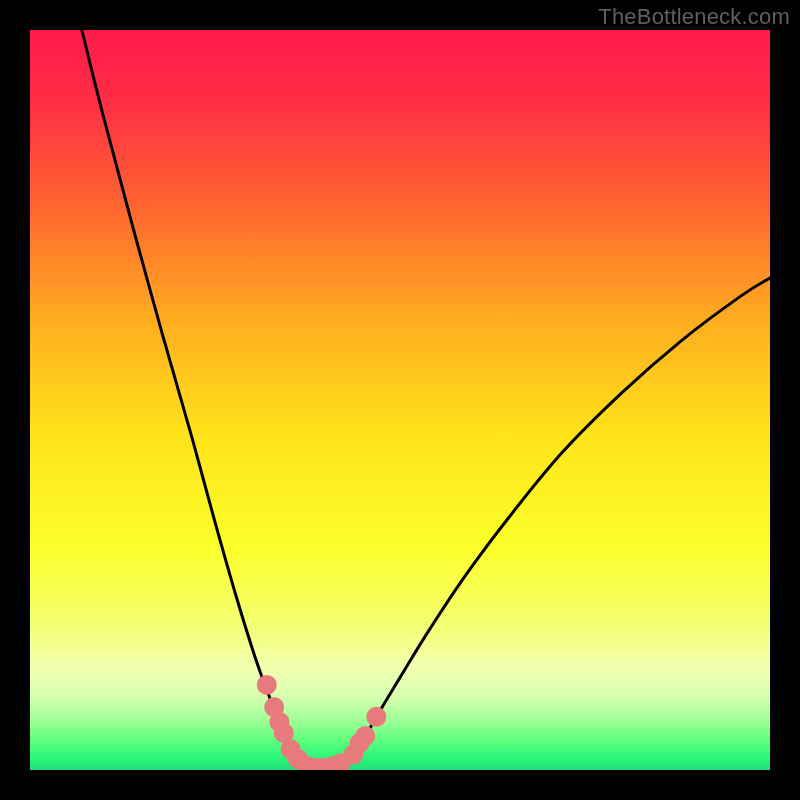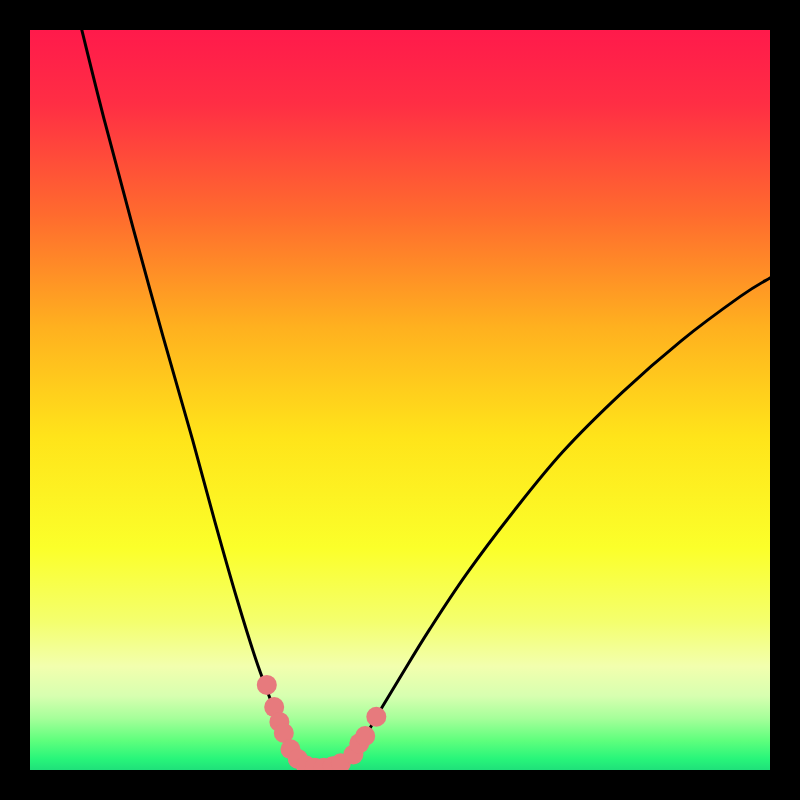--- a/index.html
+++ b/index.html
@@ -35,20 +35,21 @@
     font-size: 22px;
     font-weight: 500;
     letter-spacing: 0.2px;
     user-select: none;
   }
 </style>
 </head>
 <body>
 
 <div class="frame">
+  <div class="watermark">TheBottleneck.com</div>
 
   <svg class="plot" viewBox="0 0 740 740" width="740" height="740">
     <defs>
       <linearGradient id="bg-grad" x1="0" y1="0" x2="0" y2="1">
           <stop offset="0.00%" stop-color="#ff1a4b"></stop>
           <stop offset="10.00%" stop-color="#ff2e44"></stop>
           <stop offset="25.00%" stop-color="#ff6b2e"></stop>
           <stop offset="40.00%" stop-color="#ffb01f"></stop>
           <stop offset="55.00%" stop-color="#ffe41a"></stop>
           <stop offset="70.00%" stop-color="#fbff2a"></stop>

